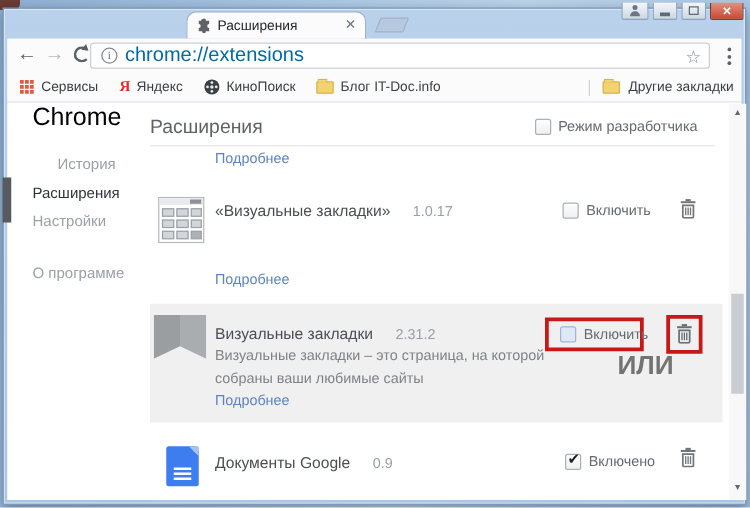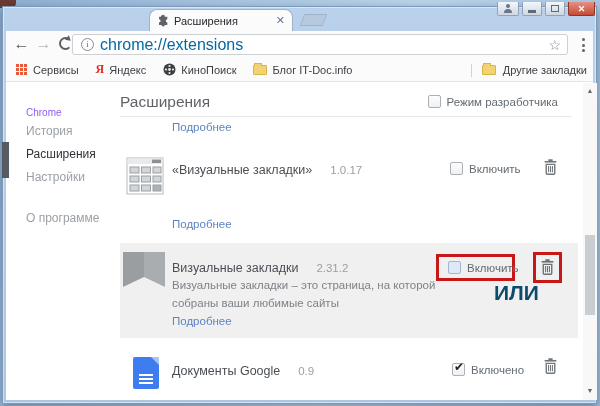--- a/index.html
+++ b/index.html
@@ -79,41 +79,41 @@
     grid-auto-rows:3px; gap:1px; }
   .ic-grid i { background:#e8593b; }
   .ic-ya { color:#e52d22; font-weight:bold; font-size:12px; font-family:"Liberation Serif",serif; }
   .ic-folder { width:14px; height:10px; background:#f3d272; border:1px solid #d9b44a;
     border-radius:1px; position:relative; }
   .ic-folder:before { content:""; position:absolute; left:0; top:-3px; width:6px; height:2px;
     background:#f3d272; border:1px solid #d9b44a; border-bottom:none; border-radius:1px 1px 0 0; }
 
   
   .page { position:absolute; left:0; top:52px; right:0; bottom:0; background:#fff; }
-  .sb-title { position:absolute; left:20px; top:24px; font-size:10px; color:#8b5cf6; }
+  .sb-title { position:absolute; left:20px; top:0; font-size:20px; color:#000000; }
   .sb-item { position:absolute; left:20px; font-size:12px; color:#9aa0a6; }
   .sb-item.sel { color:#2f3338; }
   .main { position:absolute; left:114px; top:0; width:458px; height:100%; }
   .h1 { position:absolute; left:0; top:10px; font-size:15.5px; color:#5f6368; }
   .devmode { position:absolute; right:20px; top:12px; display:flex; align-items:center; gap:6px;
     font-size:11.5px; color:#646b71; }
   .hdr-line { position:absolute; left:0; top:33px; width:452px; height:1px; background:#e8e8e8; }
   .link { color:#5d83c1; font-size:11.5px; }
   .cb { width:13px; height:13px; border:1px solid #aab0b6; border-radius:2px;
     background:linear-gradient(#fdfdfd,#eef0f2); position:relative; flex:none; }
   .cb-blue { background:#dfe8f6; border-color:#a3b5d2; }
   .cb .chk { position:absolute; left:1px; top:-4px; font-size:12px; color:#1d1f22; }
   .ext-name { font-size:12.5px; color:#4b4f54; }
   .ext-ver { font-size:11.5px; color:#9aa0a6; margin-left:18px; }
   .ext-desc { font-size:11.5px; color:#7d8388; line-height:18px; }
   .toggle { display:flex; align-items:center; gap:6px; font-size:11.5px; color:#646b71; position:absolute; }
   .trash { position:absolute; width:15px; height:17px; }
   .row2 { position:absolute; left:0; top:160px; width:458px; height:95px; background:#f0f0f1; }
   .redbox { position:absolute; border:3px solid #c81717; }
-  .or-label { position:absolute; left:374px; top:38px; font-size:21px; font-weight:bold; color:#0c4a6e; }
+  .or-label { position:absolute; left:374px; top:38px; font-size:21px; font-weight:bold; color:#737373; }
   .docs-icon { position:absolute; left:13px; top:19px; width:26px; height:32px; background:#3e7df0;
     border-radius:2px; }
   .docs-icon i { position:absolute; left:6px; width:14px; height:2px; background:#fff; }
   .docs-icon i:nth-child(1){ top:17px; } .docs-icon i:nth-child(2){ top:21px; } .docs-icon i:nth-child(3){ top:25px; }
   .docs-icon:before { content:""; position:absolute; right:0; top:0; border:4px solid #a9c4f4;
     border-left-color:transparent; border-bottom-color:transparent; border-radius:0 2px 0 0; }
 
   
   .scrollbar { position:absolute; left:577px; top:0; width:14px; height:100%; background:#f8f8f8; }
   .sc-arrow { position:absolute; left:0; width:14px; height:12px; font-size:7px; color:#65696d;
@@ -211,21 +211,21 @@
       </div>
       <div class="bm-right">
         <span class="bm-divider"></span>
         <span class="ic-folder"></span>
         <span style="font-size:11px;color:#3b3f44;">Другие закладки</span>
       </div>
     </div>
 
     <div class="page">
       <div class="sb-title">Chrome</div>
-      <div class="sb-item" style="top:41px;">История</div>
+      <div class="sb-item" style="top:41px;margin-left:20px;">История</div>
       <div class="sb-item sel" style="top:64px;">Расширения</div>
       <div class="sb-item" style="top:87px;">Настройки</div>
       <div class="sb-item" style="top:128px;">О программе</div>
 
       <div class="main">
         <div class="h1">Расширения</div>
         <div class="devmode">
           <span class="cb"></span>
           <span>Режим разработчика</span>
         </div>

